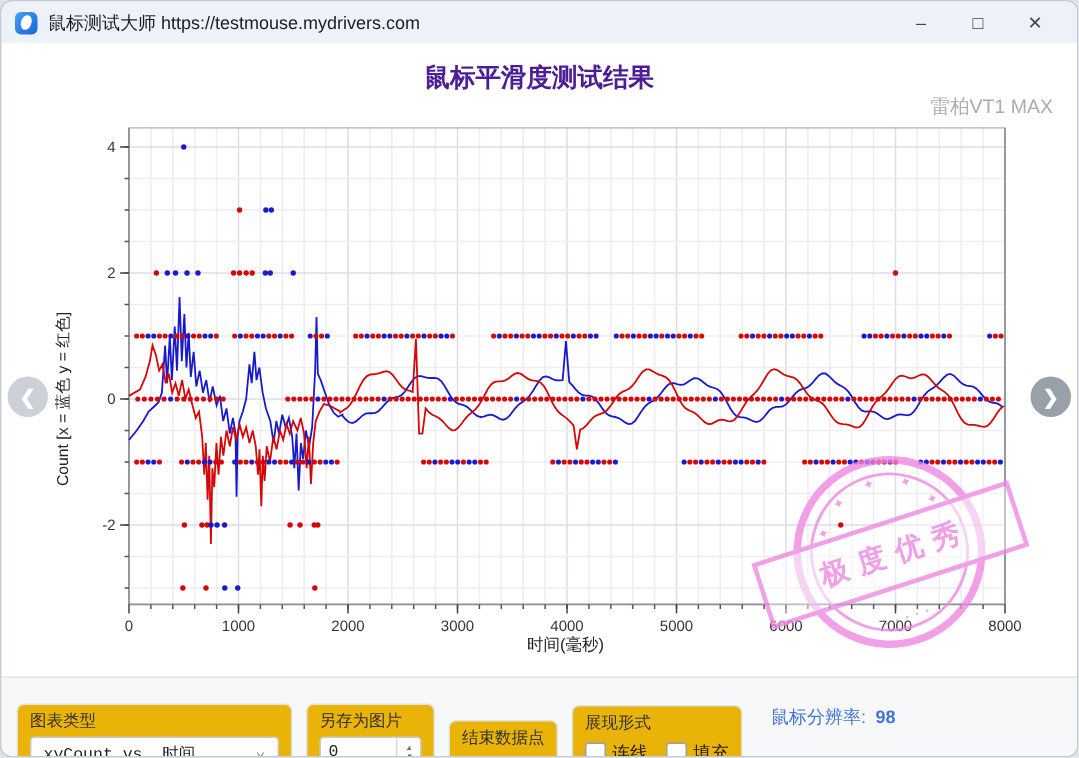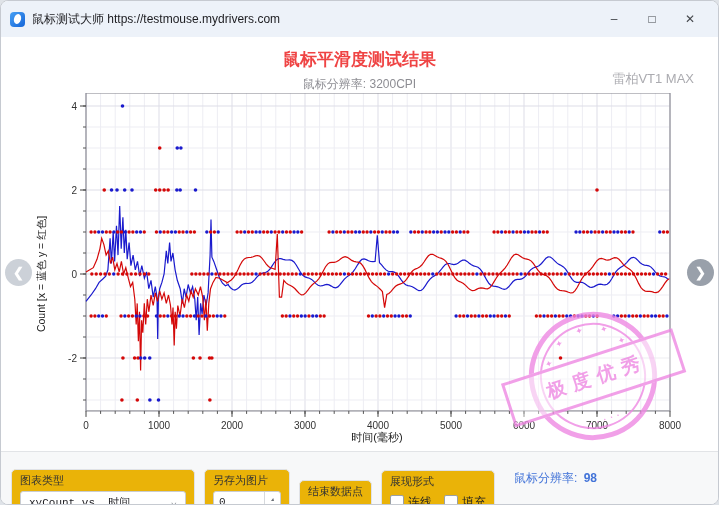--- a/index.html
+++ b/index.html
@@ -1,32 +1,32 @@
 <!DOCTYPE html>
 <html><head>
 <meta charset="utf-8">
 <style>
   html,body{margin:0;padding:0;background:#dfe3e8;font-family:"Liberation Sans",sans-serif;}
   .window{position:relative;width:719px;height:505px;box-sizing:border-box;background:#fff;
           border:1px solid #c6cad1;border-radius:8px;overflow:hidden;}
   
-  .titlebar{height:36px;background:#edf2f9;display:flex;align-items:center;padding:0 9px;gap:7px;}
+  .titlebar{height:28px;background:#edf2f9;display:flex;align-items:center;padding:0 9px;gap:7px;}
   .appicon{width:15px;height:15px;border-radius:4px;background:linear-gradient(135deg,#47a0f4,#1565d8);
            position:relative;flex:0 0 auto;}
   .appicon .mouse{position:absolute;left:4px;top:2.5px;width:7px;height:10px;background:#fff;
                   border-radius:50%;transform:rotate(18deg);}
   .wtitle{font-size:12px;color:#1c1c20;white-space:nowrap;}
   .winbtns{margin-left:auto;display:flex;}
   .wb{width:38px;height:24px;background:transparent;border:none;color:#44474c;font-size:12px;
       line-height:24px;text-align:center;cursor:pointer;padding:0;}
   
   .content{position:relative;height:424px;background:#fff;}
-  .page-title{text-align:center;font-size:17px;font-weight:700;color:#ef4444;padding-top:11px;}
+  .page-title{text-align:center;font-size:17px;font-weight:700;color:#4c1d95;padding-top:11px;}
   .subtitle{text-align:center;font-size:12px;color:#8d8d93;margin-top:5px;}
-  .device{position:absolute;top:33px;right:24px;font-size:13px;color:#ababb0;}
+  .device{position:absolute;top:33px;right:16px;font-size:13px;color:#ababb0;}
   #plot{position:absolute;left:30px;top:56px;}
   #plot text.tick{font-size:10px;fill:#333;}
   #plot text.ax{font-size:11px;fill:#222;}
   .nav{position:absolute;top:222px;width:27px;height:27px;border-radius:50%;border:none;color:#fff;
        font-size:13px;font-weight:bold;line-height:27px;text-align:center;padding:0;cursor:pointer;}
   .nav.left{left:4px;background:#ccd1d8;}
   .nav.right{right:4px;background:#99a0aa;}
   
   .stamp{position:absolute;left:526px;top:273px;width:132px;height:132px;transform:rotate(-18deg);
          opacity:.78;pointer-events:none;color:#ee86e2;}
@@ -78,24 +78,20 @@
     <span class="wtitle">鼠标测试大师 https://testmouse.mydrivers.com</span>
     <div class="winbtns">
       <button class="wb">–</button>
       <button class="wb">□</button>
       <button class="wb">✕</button>
     </div>
   </div>
 
   <div class="content">
     <div class="page-title">鼠标平滑度测试结果</div>
-    <div class="subtitle">
-      <span>鼠标分辨率:</span>
-      <span>3200CPI</span>
-    </div>
     <div class="device">雷柏VT1 MAX</div>
 
     <svg id="plot" width="680" height="356" viewBox="0 0 680 356">
       <g id="gen">
           <line x1="55" y1="-0.01999999999998181" x2="55" y2="317.91999999999996" stroke="#dddde7"></line>
           <line x1="69.6" y1="-0.01999999999998181" x2="69.6" y2="317.91999999999996" stroke="#ededf3"></line>
           <line x1="84.2" y1="-0.01999999999998181" x2="84.2" y2="317.91999999999996" stroke="#ededf3"></line>
           <line x1="98.8" y1="-0.01999999999998181" x2="98.8" y2="317.91999999999996" stroke="#ededf3"></line>
           <line x1="113.4" y1="-0.01999999999998181" x2="113.4" y2="317.91999999999996" stroke="#ededf3"></line>
           <line x1="128" y1="-0.01999999999998181" x2="128" y2="317.91999999999996" stroke="#dddde7"></line>

